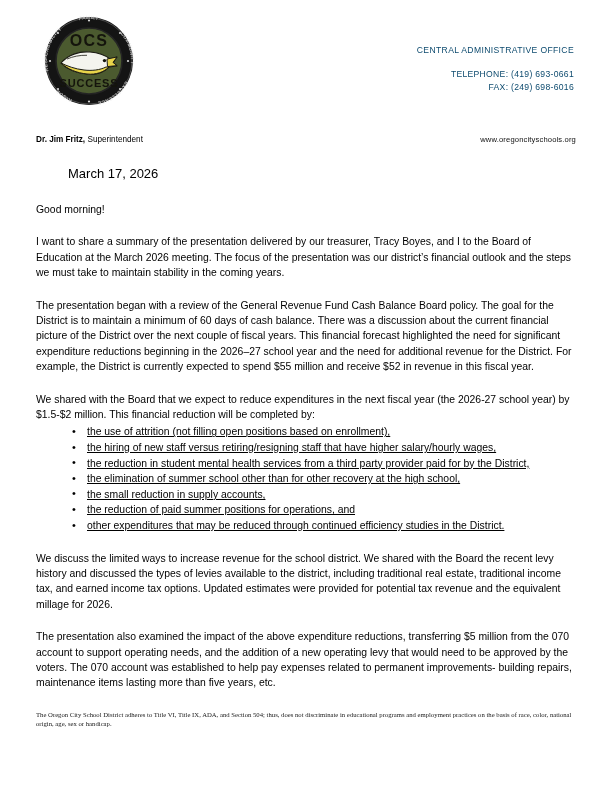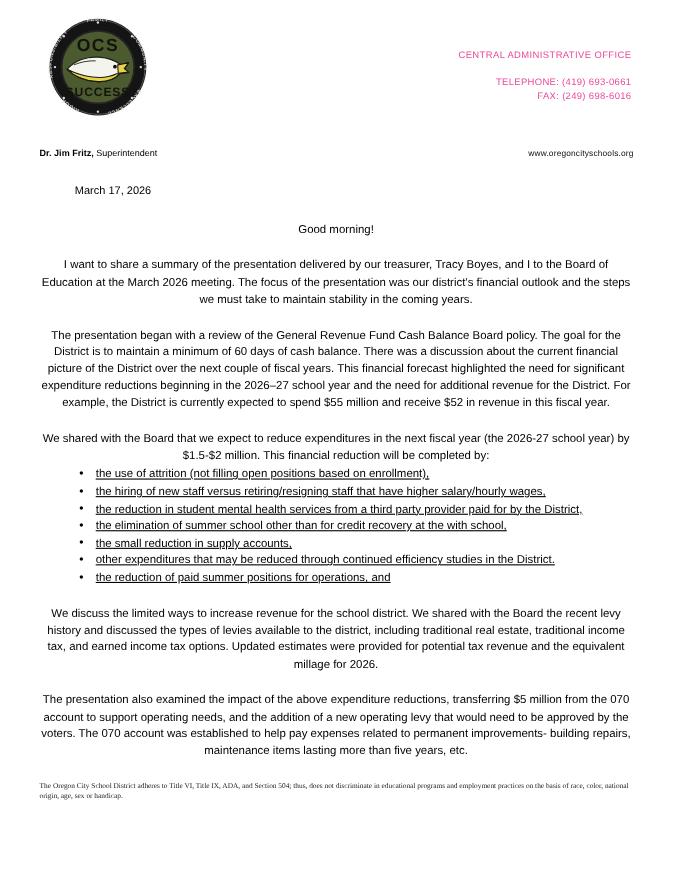--- a/index.html
+++ b/index.html
@@ -42,21 +42,21 @@
   }
 
   .logo-svg { display: block; width: 104px; height: 108px; }
 
   .office-block {
     position: absolute;
     right: 38px;
     top: 44px;
     text-align: right;
     font-family: "Liberation Sans", sans-serif;
-    color: #ec4899;
+    color: #0c4a6e;
   }
   .office-title {
     font-size: 8.6px;
     letter-spacing: 0.35px;
     line-height: 12px;
     white-space: nowrap;
   }
   .office-addr {
     margin-top: 12px;
     font-size: 8.6px;
@@ -97,31 +97,31 @@
 
   
   .body-area {
     position: absolute;
     left: 36px;
     top: 167px;
     width: 539px;
   }
 
   .date-line {
-    font-size: 10px;
+    font-size: 13px;
     line-height: 14px;
     margin: 0 0 21px 0;
     padding-left: 32px;
   }
 
   .para {
     font-size: 10.4px;
     line-height: 15.4px;
     margin: 0 0 17px 0;
-    text-align: center;
+    text-align: left;
   }
 
   .para.tight { margin-bottom: 2px; }
 
   ul.bullets {
     margin: 0 0 17px 0;
     padding: 0 0 0 36px;
     list-style: none;
     text-decoration: underline;
   }
@@ -251,24 +251,24 @@
     <p class="para">I want to share a summary of the presentation delivered by our treasurer, Tracy Boyes, and I to the Board of Education at the March 2026 meeting. The focus of the presentation was our district’s financial outlook and the steps we must take to maintain stability in the coming years.</p>
 
     <p class="para">The presentation began with a review of the General Revenue Fund Cash Balance Board policy. The goal for the District is to maintain a minimum of 60 days of cash balance. There was a discussion about the current financial picture of the District over the next couple of fiscal years.  This financial forecast highlighted the need for significant expenditure reductions beginning in the 2026–27 school year and the need for additional revenue for the District. For example, the District is currently expected to spend $55 million and receive $52 in revenue in this fiscal year.</p>
 
     <p class="para tight">We shared with the Board that we expect to reduce expenditures in the next fiscal year (the 2026-27 school year) by $1.5-$2 million. This financial reduction will be completed by:</p>
 
     <ul class="bullets">
       <li>the use of attrition (not filling open positions based on enrollment),</li>
       <li>the hiring of new staff versus retiring/resigning staff that have higher salary/hourly wages,</li>
       <li>the reduction in student mental health services from a third party provider paid for by the District,</li>
-      <li>the elimination of summer school other than for credit recovery at the with school,</li>
+      <li>the elimination of summer school other than for other recovery at the high school,</li>
       <li>the small reduction in supply accounts,</li>
+      <li>the reduction of paid summer positions for operations, and</li>
       <li>other expenditures that may be reduced through continued efficiency studies in the District.</li>
-      <li>the reduction of paid summer positions for operations, and</li>
     </ul>
 
     <p class="para">We discuss the limited ways to increase revenue for the school district. We shared with the Board the recent levy history and discussed the types of levies available to the district, including traditional real estate, traditional income tax, and earned income tax options. Updated estimates were provided for potential tax revenue and the equivalent millage for 2026.</p>
 
     <p class="para">The presentation also examined the impact of the above expenditure reductions, transferring $5 million from the 070 account to support operating needs, and the addition of a new operating levy that would need to be approved by the voters. The 070 account was established to help pay expenses related to permanent improvements- building repairs, maintenance items lasting more than five years, etc.</p>
   </div>
 
   <hr class="footer-rule">
   <div class="footer">
     <p class="footer-text">The Oregon City School District adheres to Title VI, Title IX, ADA, and Section 504; thus, does not discriminate in educational programs and employment practices on the basis of race, color, national origin, age, sex or handicap.</p>

